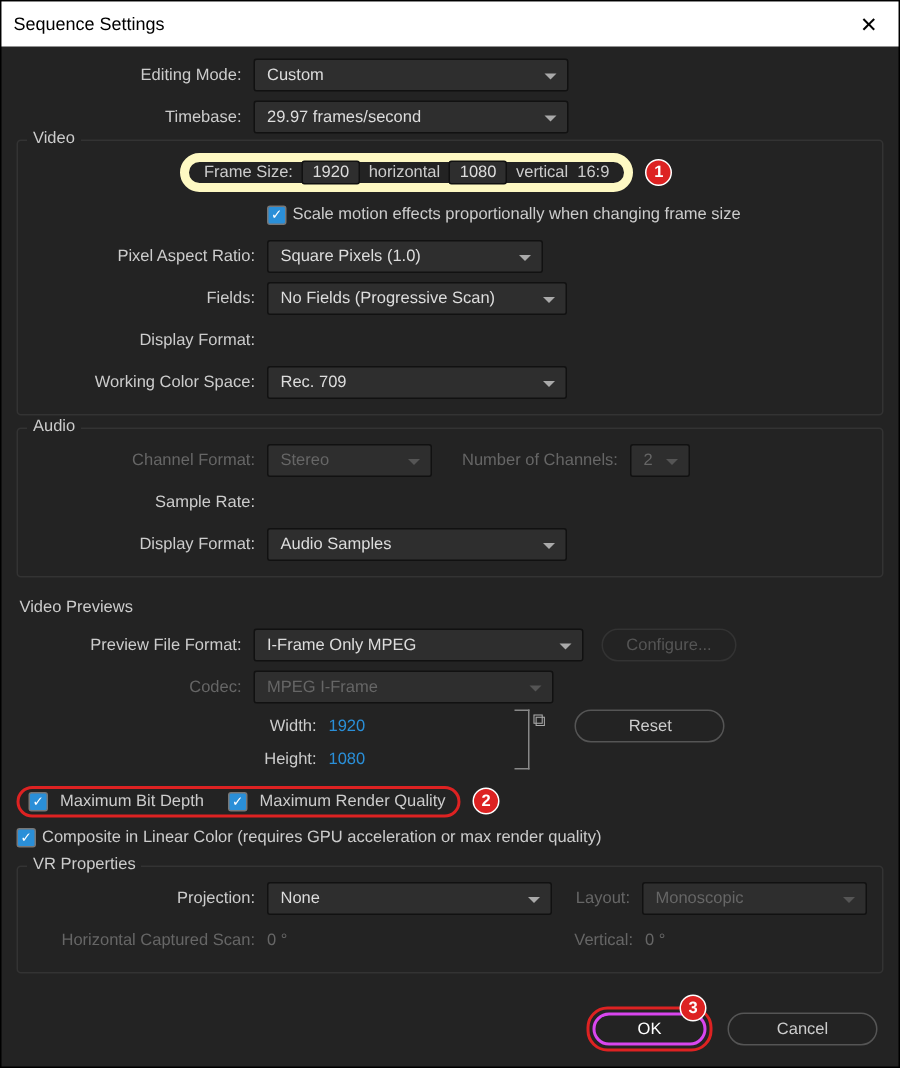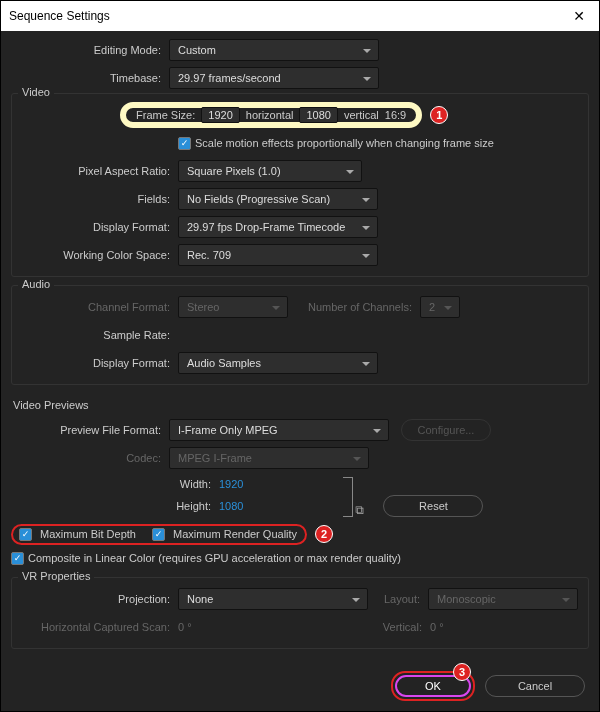--- a/index.html
+++ b/index.html
@@ -87,23 +87,20 @@
           </div>
       </div>
       <div class="row">
         <div class="lbl">Fields:</div>
         <div class="sel" style="width:200px">
             <span>No Fields (Progressive Scan)</span>
           </div>
       </div>
       <div class="row">
         <div class="lbl">Display Format:</div>
-        <div class="sel" style="width:200px">
-            <span>29.97 fps Drop-Frame Timecode</span>
-          </div>
       </div>
       <div class="row">
         <div class="lbl">Working Color Space:</div>
         <div class="sel" style="width:200px">
             <span>Rec. 709</span>
           </div>
       </div>
     </div>
 
     <div class="group">
@@ -139,21 +136,21 @@
         <div style="width:12px"></div>
         <div class="btn dis" style="width:90px">Configure...</div>
       </div>
       <div class="row">
         <div class="lbl dis">Codec:</div>
         <div class="sel dis" style="width:200px">
             <span>MPEG I-Frame</span>
           </div>
       </div>
 
-      <div style="display:flex; align-items:flex-end;">
+      <div style="display:flex; align-items:flex-start;">
         <div style="width:158px"></div>
         <div>
           <div class="row" style="height:22px; margin:0;">
             <div style="width:50px; text-align:right; padding-right:8px; font-size:11px; color:#ccc;">Width:</div>
             <span class="val-blue">1920</span>
           </div>
           <div class="row" style="height:22px; margin:0;">
             <div style="width:50px; text-align:right; padding-right:8px; font-size:11px; color:#ccc;">Height:</div>
             <span class="val-blue">1080</span>
           </div>

